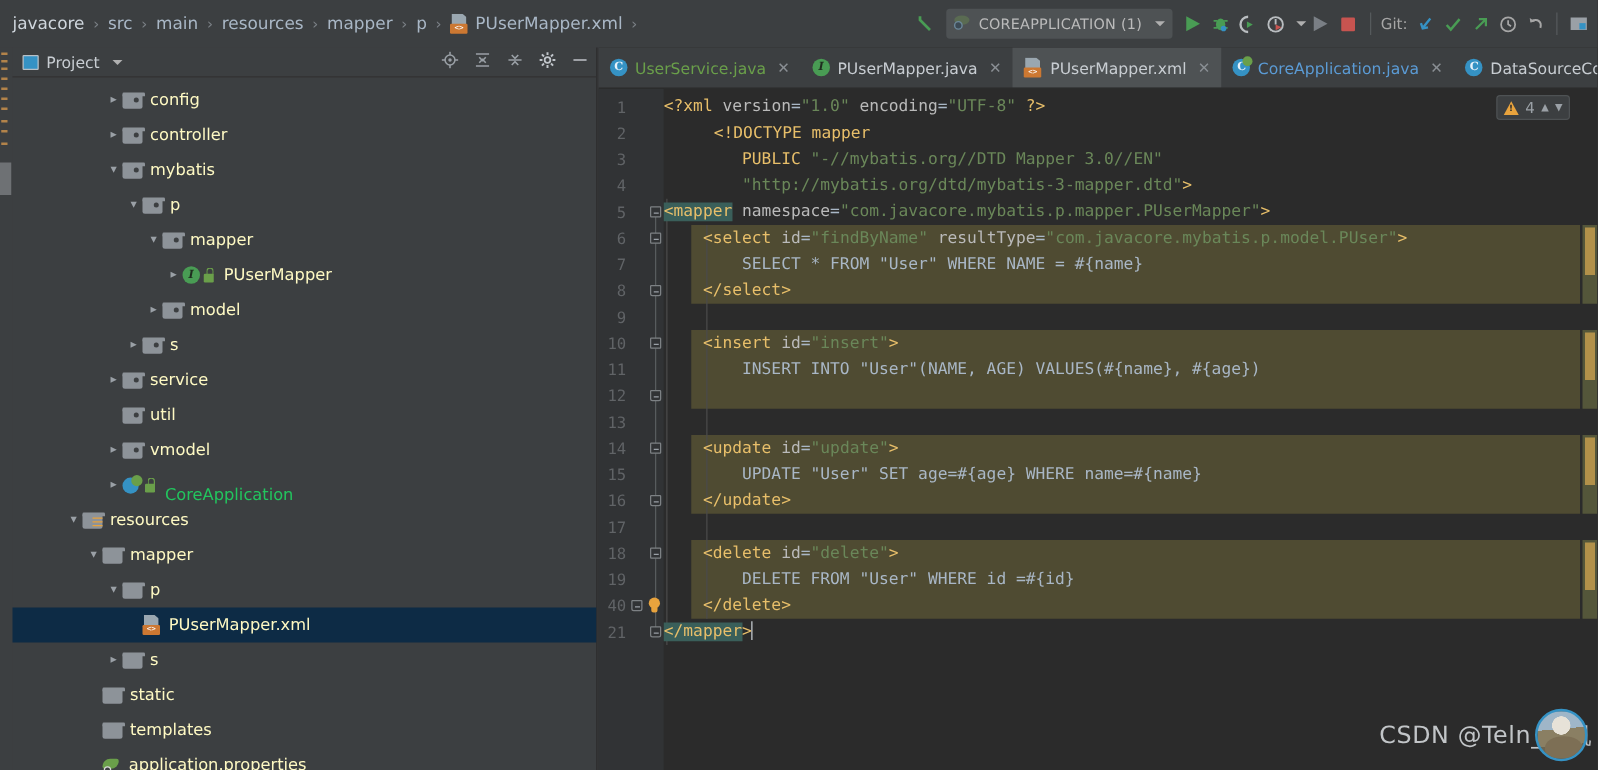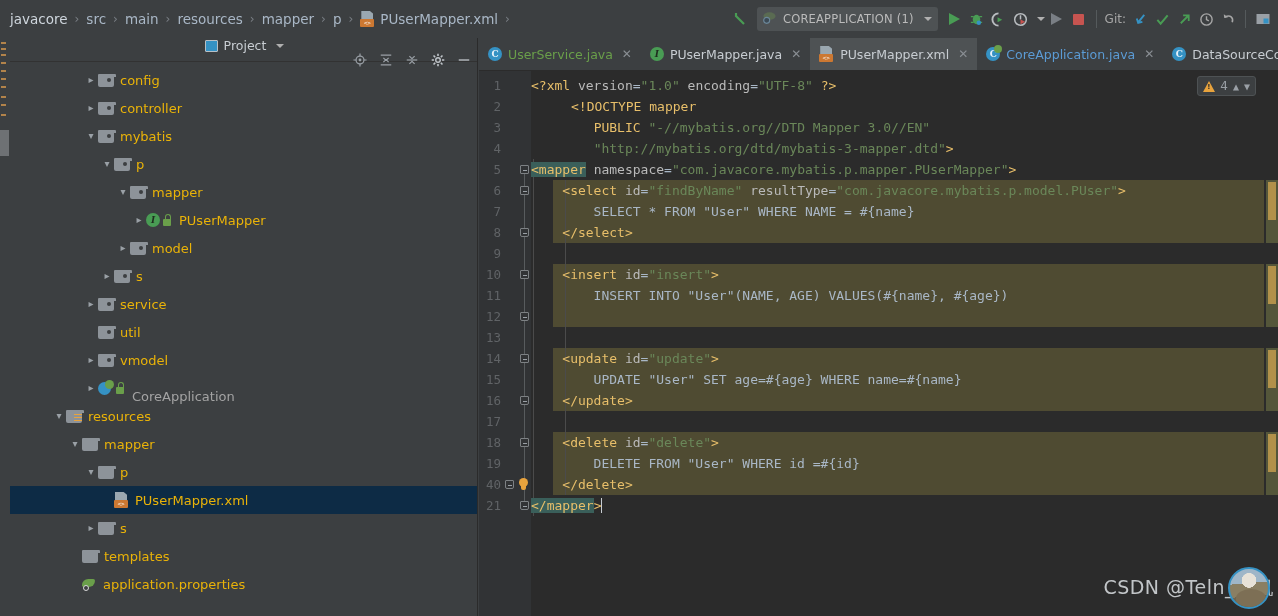--- a/index.html
+++ b/index.html
@@ -77,21 +77,21 @@
   .leftstrip .mark { position: absolute; left: 1px; width: 5px; height: 2px; background: #b2834a; }
   .leftstrip .blk { position: absolute; left: 0px; top: 92px; width: 9px; height: 26px; background: #6e7174; }
 
   
   .project {
     position: absolute; left: 10px; top: 38px; width: 468px; height: 578px;
     background: #3c3f41; border-right: 1px solid #2b2b2b;
   }
   .proj-header {
     height: 24px; display: flex; align-items: center;
-    padding: 0 6px 0 8px; border-bottom: 1px solid #323232; flex-direction: column;
+    padding: 0 6px 0 8px; border-bottom: 1px solid #323232;
   }
   .proj-title { display: flex; align-items: center; gap: 6px; }
   .proj-sq {
     width: 13px; height: 12px; border: 1.5px solid #b8c0c6; background: #3592c4;
     border-radius: 1px;
   }
   .proj-label { font-size: 12.5px; color: #c8cdd2; }
   .proj-actions { margin-left: auto; display: flex; align-items: center; gap: 12px; }
   .pa { color: #9aa0a6; font-size: 13px; line-height: 1; }
 
@@ -120,22 +120,22 @@
   .folder .dot {
     position: absolute; left: 9px; top: 4px; width: 4px; height: 4px;
     background: #3c3f41; border-radius: 50%;
   }
   .folder.res .lines {
     position: absolute; left: 8px; top: 4px; width: 8px; height: 9px;
   }
   .folder.res .lines i {
     display: block; height: 1.5px; background: #e8a33d; margin-bottom: 1.5px; width: 8px;
   }
-  .rowlabel { font-size: 13px; color: #eab308; }
-  .rowlabel.blue { color: #a3a3a3; margin-top: 17px; }
+  .rowlabel { font-size: 13px; color: #fef9c3; }
+  .rowlabel.blue { color: #22c55e; margin-top: 17px; }
 
   .iface {
     width: 14px; height: 14px; flex: 0 0 14px; margin-right: 3px;
     border-radius: 50%; background: #499c54; color: #1f2d1f;
     font-size: 9px; font-style: italic; font-weight: bold;
     display: flex; align-items: center; justify-content: center;
     font-family: "DejaVu Serif", serif;
   }
   .lock {
     width: 10px; height: 12px; flex: 0 0 10px; margin-right: 6px; position: relative;
@@ -632,20 +632,28 @@
           </span>
           <span class="rowlabel">PUserMapper.xml</span>
         </div>
         <div class="row" style="padding-left: 74px;">
           <span class="chev">▸</span>
           <span class="folder plain">
             <span class="tab"></span>
             <span class="body"></span>
           </span>
           <span class="rowlabel">s</span>
+        </div>
+        <div class="row" style="padding-left: 58px;">
+          <span class="chev none">&nbsp;</span>
+          <span class="folder plain">
+            <span class="tab"></span>
+            <span class="body"></span>
+          </span>
+          <span class="rowlabel">static</span>
         </div>
         <div class="row" style="padding-left: 58px;">
           <span class="chev none">&nbsp;</span>
           <span class="folder plain">
             <span class="tab"></span>
             <span class="body"></span>
           </span>
           <span class="rowlabel">templates</span>
         </div>
         <div class="row" style="padding-left: 58px;">

